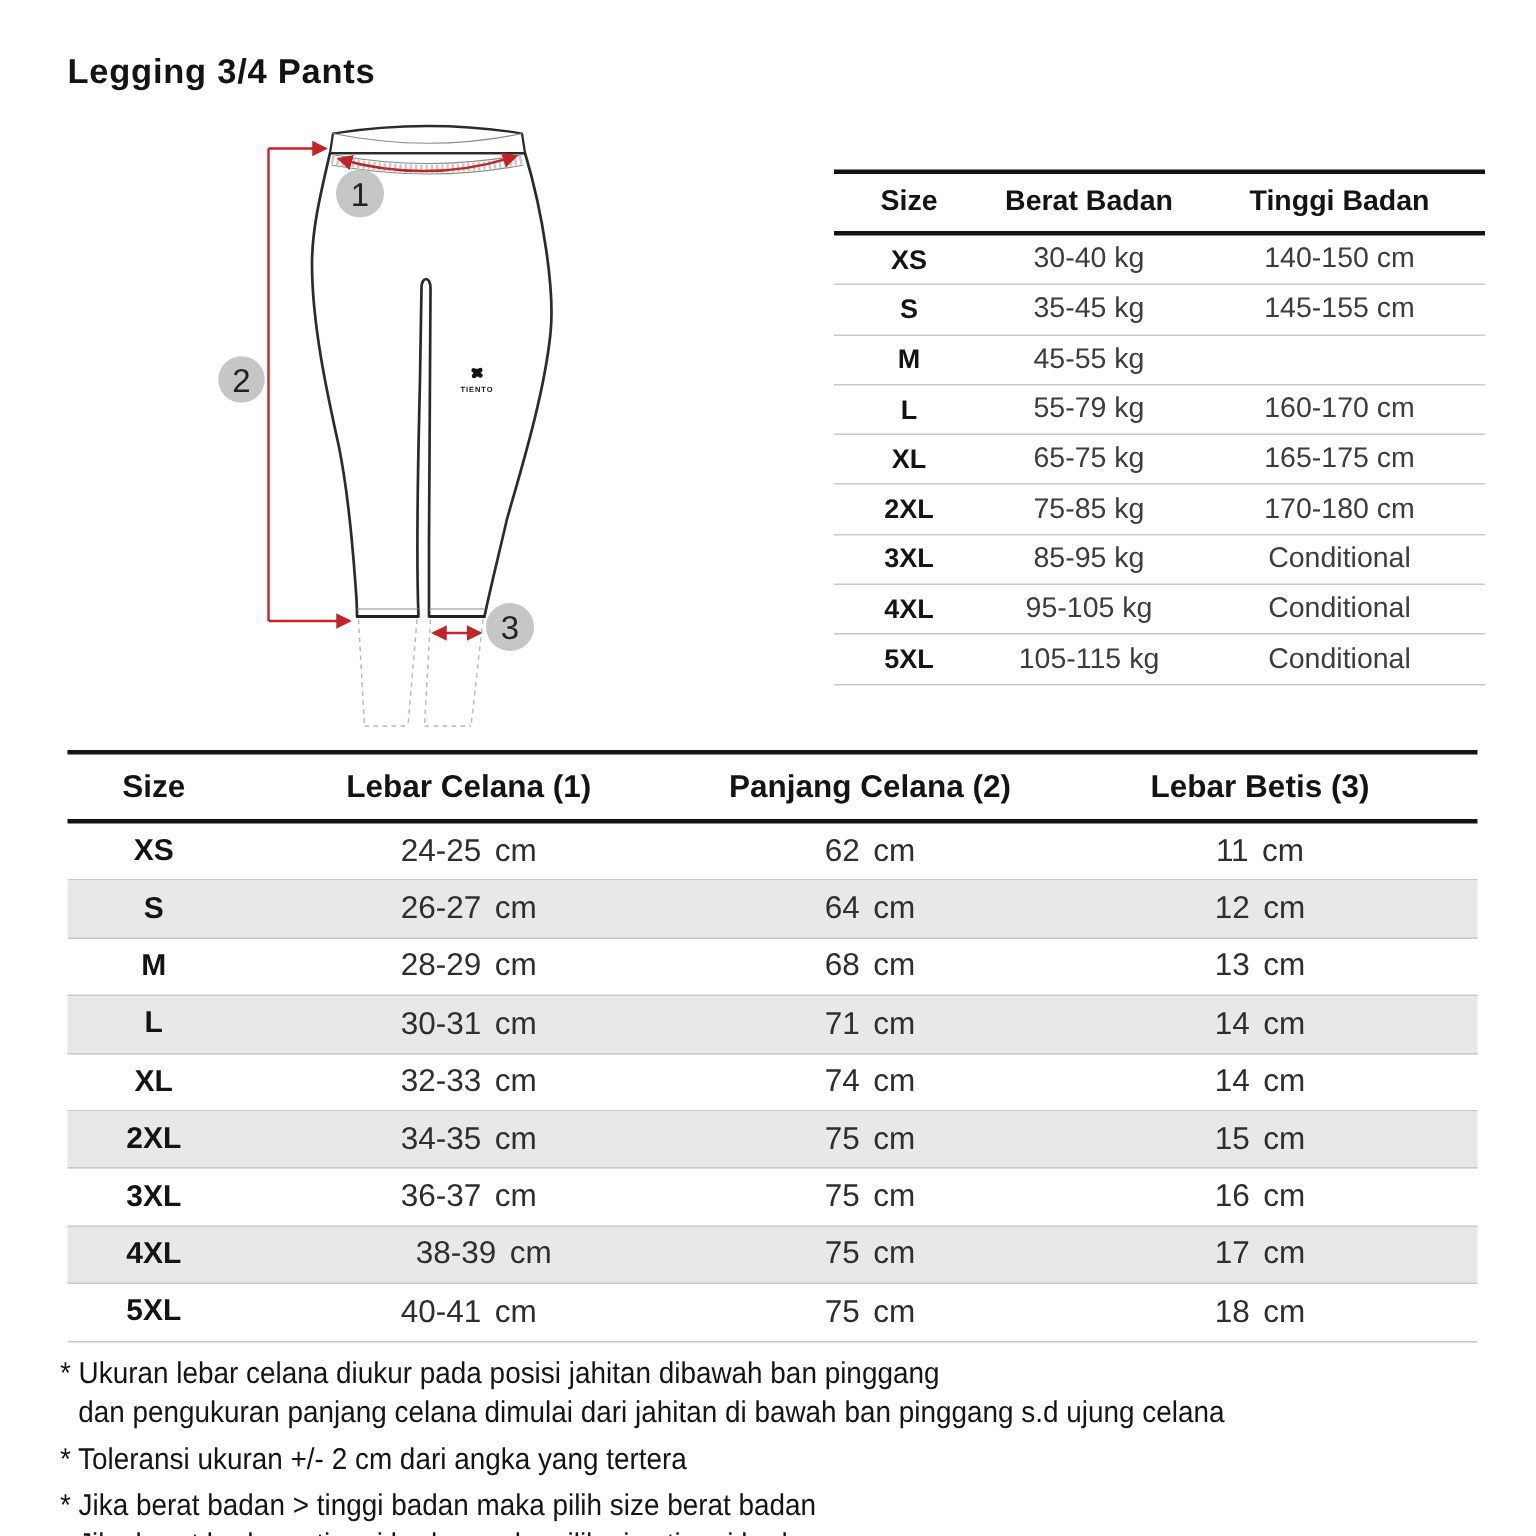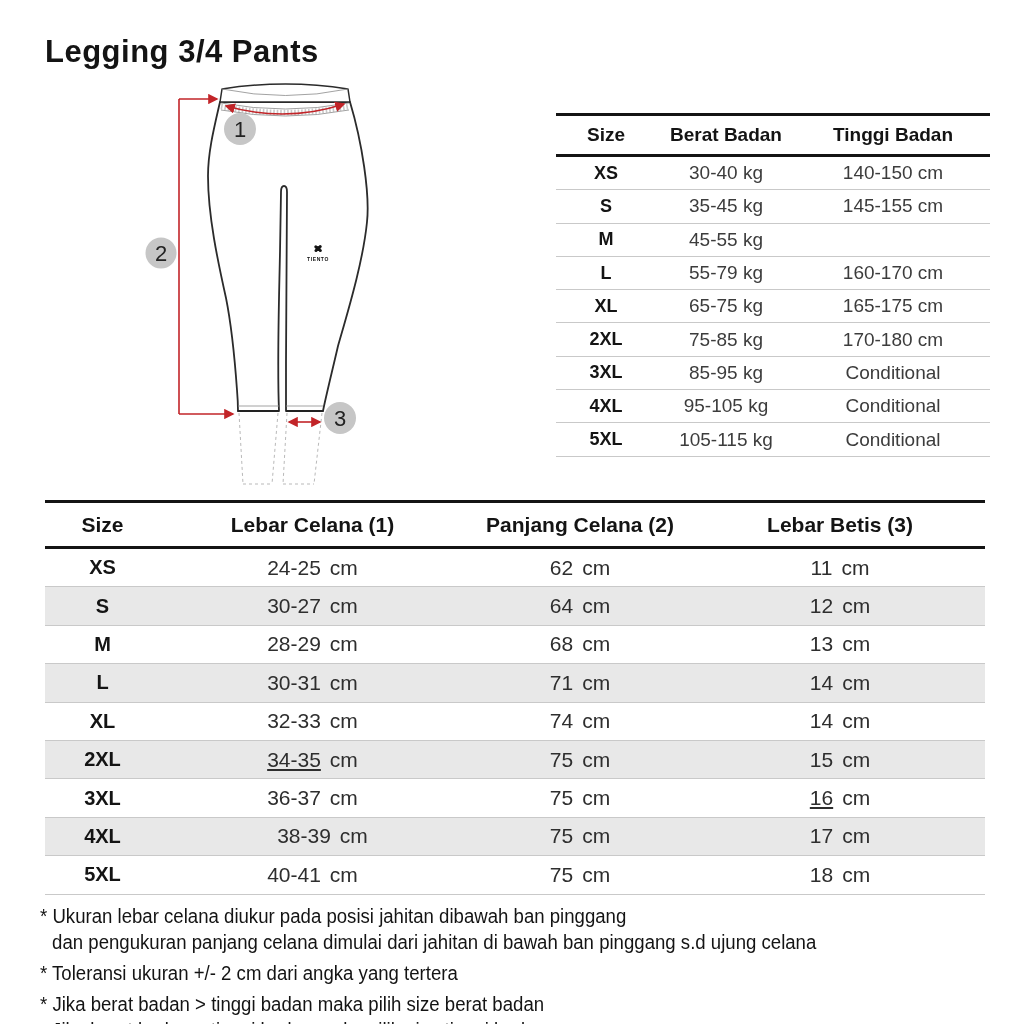--- a/index.html
+++ b/index.html
@@ -1,18 +1,18 @@
 <!DOCTYPE html>
 <html><head>
 <meta charset="utf-8">
 <style>
   html,body{margin:0;padding:0;background:#fff;}
   .page{position:relative;width:1024px;height:1024px;background:#fff;overflow:hidden;
         font-family:"Liberation Sans",sans-serif;color:#141414;}
-  .page-title{position:absolute;left:45px;top:34px;margin:0;font-size:31px;font-weight:700;
+  .page-title{position:absolute;left:45px;top:34px;margin:0;font-size:23px;font-weight:700;
         letter-spacing:.5px;color:#141414;}
 
   
   .diagram{position:absolute;left:140px;top:80px;width:280px;height:420px;}
   .outline{fill:#fff;stroke:#2b2b2b;stroke-width:1.8;stroke-linejoin:round;}
   .thinline{fill:none;stroke:#8a8a8a;stroke-width:.8;}
   .hatch{fill:none;stroke:#c9c9c9;stroke-width:5.5;stroke-dasharray:1.6 1.9;}
   .dashed{fill:none;stroke:#b9b9b9;stroke-width:1;stroke-dasharray:3 3;}
   .hem-dark{stroke:#222;stroke-width:2;}
   .red{fill:none;stroke:#c22428;stroke-width:1.6;}
@@ -210,21 +210,21 @@
             <div class="val-group">
               <div class="" style="display: inline;">11</div>
               <div class="" style="display: inline;">cm</div>
             </div>
           </div>
         </div>
         <div class="trow alt">
           <div class="cell c0 size">S</div>
           <div class="cell c1">
             <div class="val-group">
-              <div class="" style="display: inline;">30-27</div>
+              <div class="" style="display: inline;">26-27</div>
               <div class="" style="display: inline;">cm</div>
             </div>
           </div>
           <div class="cell c2">
             <div class="val-group">
               <div class="" style="display: inline;">64</div>
               <div class="" style="display: inline;">cm</div>
             </div>
           </div>
           <div class="cell c3">
@@ -294,21 +294,21 @@
             <div class="val-group">
               <div class="" style="display: inline;">14</div>
               <div class="" style="display: inline;">cm</div>
             </div>
           </div>
         </div>
         <div class="trow alt">
           <div class="cell c0 size">2XL</div>
           <div class="cell c1">
             <div class="val-group">
-              <div class="" style="display: inline; text-decoration: underline;">34-35</div>
+              <div class="" style="display: inline;">34-35</div>
               <div class="" style="display: inline;">cm</div>
             </div>
           </div>
           <div class="cell c2">
             <div class="val-group">
               <div class="" style="display: inline;">75</div>
               <div class="" style="display: inline;">cm</div>
             </div>
           </div>
           <div class="cell c3">
@@ -327,21 +327,21 @@
             </div>
           </div>
           <div class="cell c2">
             <div class="val-group">
               <div class="" style="display: inline;">75</div>
               <div class="" style="display: inline;">cm</div>
             </div>
           </div>
           <div class="cell c3">
             <div class="val-group">
-              <div class="" style="display: inline; text-decoration: underline;">16</div>
+              <div class="" style="display: inline;">16</div>
               <div class="" style="display: inline;">cm</div>
             </div>
           </div>
         </div>
         <div class="trow alt">
           <div class="cell c0 size">4XL</div>
           <div class="cell c1">
             <div class="val-group">
               <div class="" style="display: inline; margin-left: 20px;">38-39</div>
               <div class="" style="display: inline;">cm</div>

